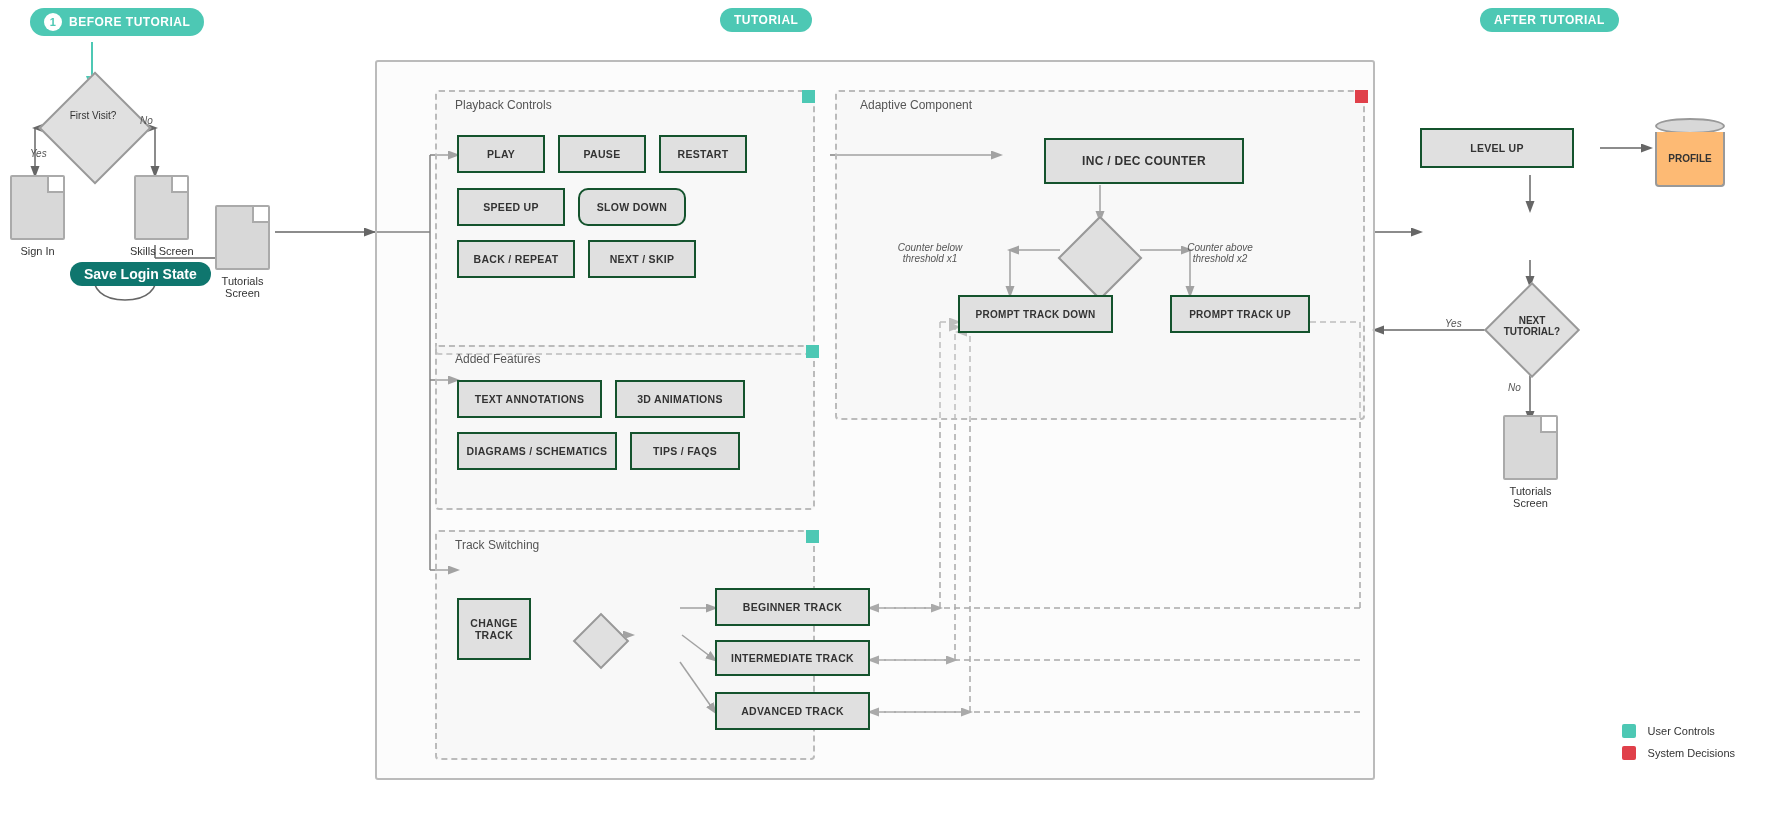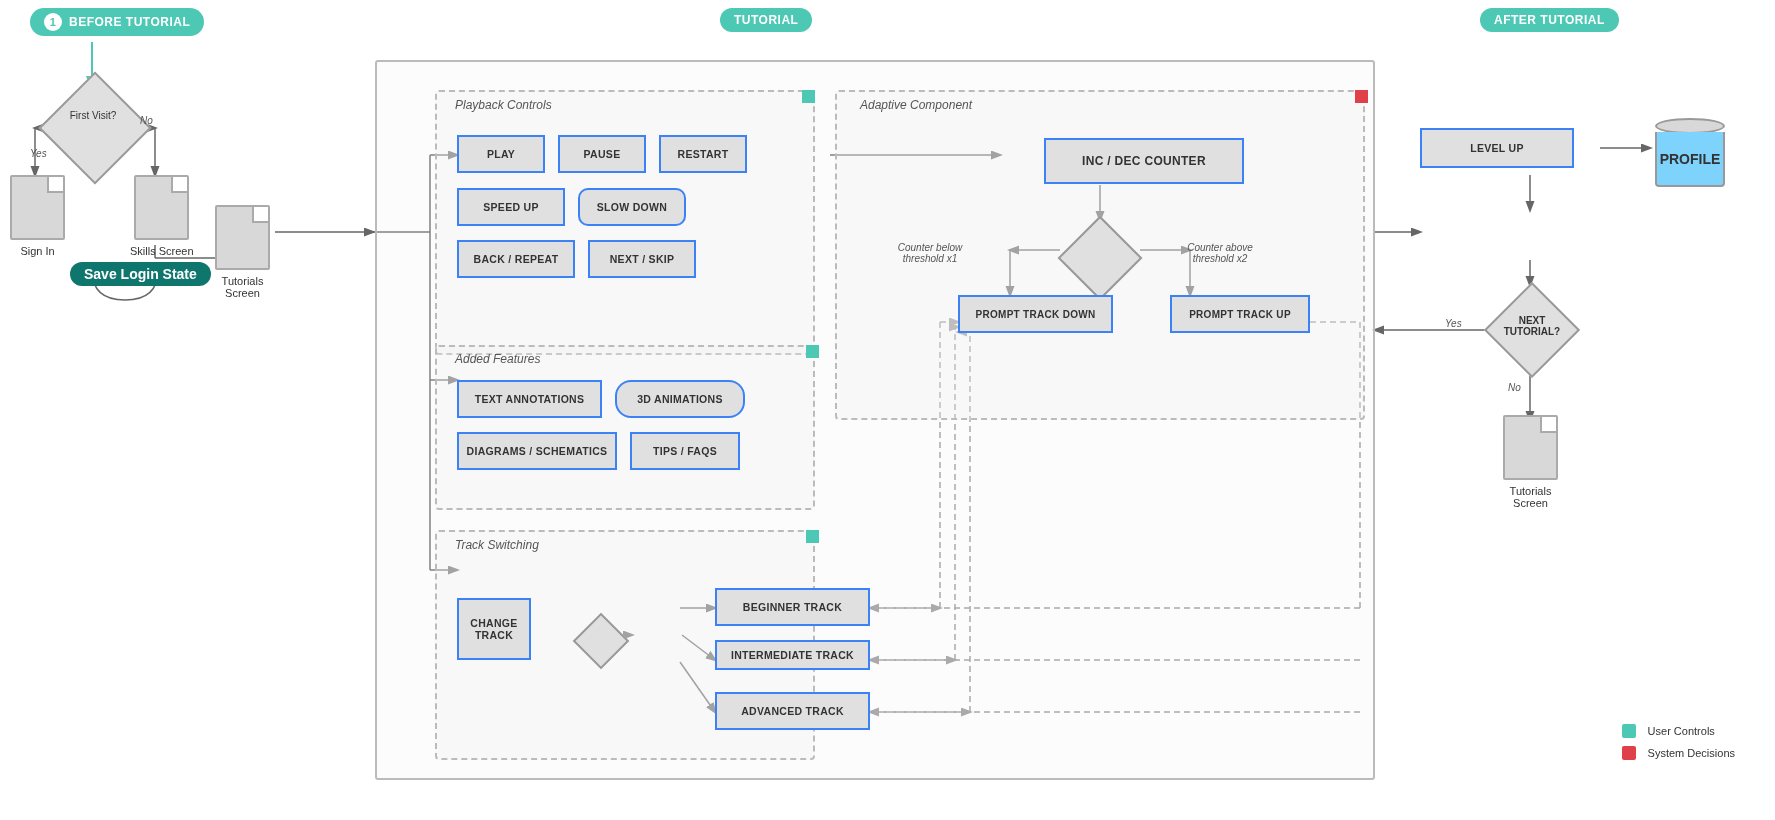--- a/index.html
+++ b/index.html
@@ -94,21 +94,21 @@
       position: absolute;
       text-align: center;
       font-size: 10px;
       color: #333;
     }
 
     
     .rect-btn {
       position: absolute;
       background: #e0e0e0;
-      border: 2px solid #3b82f6;
+      border: 2px solid #14532d;
       display: flex;
       align-items: center;
       justify-content: center;
       text-align: center;
       font-size: 10.5px;
       font-weight: bold;
       color: #333;
       letter-spacing: 0.3px;
     }
 
@@ -116,21 +116,20 @@
     .section-box {
       position: absolute;
       border: 2px dashed #bbb;
       border-radius: 4px;
       background: rgba(240,240,240,0.3);
     }
     .section-title {
       position: absolute;
       font-size: 12px;
       color: #555;
-      font-style: italic;
     }
 
     
     .arrows-svg {
       position: absolute;
       top: 0; left: 0;
       width: 1775px;
       height: 820px;
       pointer-events: none;
     }
@@ -161,30 +160,30 @@
     .cylinder {
       position: absolute;
       display: flex;
       flex-direction: column;
       align-items: center;
       justify-content: center;
     }
     .cylinder-body {
       width: 70px;
       height: 55px;
-      background: #7dd3fc;
+      background: #fdba74;
       border: 2px solid #999;
       border-top: none;
       border-bottom-left-radius: 4px;
       border-bottom-right-radius: 4px;
       position: relative;
       display: flex;
       align-items: center;
       justify-content: center;
-      font-size: 14px;
+      font-size: 10px;
       font-weight: bold;
       color: #333;
     }
     .cylinder-top {
       width: 70px;
       height: 16px;
       background: #d8d8d8;
       border: 2px solid #999;
       border-radius: 50%;
       margin-bottom: -2px;
@@ -357,41 +356,41 @@
 
   <div class="rect-btn" style="top:240px; left:588px; width:108px; height:38px;">NEXT / SKIP</div>
 
   <div class="section-box" style="top:345px; left:435px; width:380px; height:165px;"></div>
   <div class="section-title" style="top:352px; left:455px;">Added Features</div>
 
   <div style="position:absolute; top:345px; left:806px; width:13px; height:13px; background:#4dc8b4;"></div>
 
   <div class="rect-btn" style="top:380px; left:457px; width:145px; height:38px;">TEXT ANNOTATIONS</div>
 
-  <div class="rect-btn" style="top:380px; left:615px; width:130px; height:38px;border-radius:16px;">3D ANIMATIONS</div>
+  <div class="rect-btn" style="top:380px; left:615px; width:130px; height:38px;">3D ANIMATIONS</div>
 
   <div class="rect-btn" style="top:432px; left:457px; width:160px; height:38px;">DIAGRAMS / SCHEMATICS</div>
 
   <div class="rect-btn" style="top:432px; left:630px; width:110px; height:38px;">TIPS / FAQS</div>
 
   <div class="section-box" style="top:530px; left:435px; width:380px; height:230px;"></div>
   <div class="section-title" style="top:538px; left:455px;">Track Switching</div>
 
   <div style="position:absolute; top:530px; left:806px; width:13px; height:13px; background:#4dc8b4;"></div>
 
   <div class="rect-btn" style="top:598px; left:457px; width:74px; height:62px; white-space:pre-line;">CHANGE
 TRACK</div>
 
   <div style="position:absolute; top:615px; left:575px; width:52px; height:52px;">
     <div style="width:40px; height:40px; transform:rotate(45deg); background:#e0e0e0; border:2px solid #999; position:absolute; top:6px; left:6px;"></div>
   </div>
 
   <div class="rect-btn" style="top:588px; left:715px; width:155px; height:38px;">BEGINNER TRACK</div>
 
-  <div class="rect-btn" style="top:640px; left:715px; width:155px; height:30px;">INTERMEDIATE TRACK</div>
+  <div class="rect-btn" style="top:640px; left:715px; width:155px; height:36px;">INTERMEDIATE TRACK</div>
 
   <div class="rect-btn" style="top:692px; left:715px; width:155px; height:38px;">ADVANCED TRACK</div>
 
   <div class="section-box" style="top:90px; left:835px; width:530px; height:330px;"></div>
   <div class="section-title" style="top:98px; left:860px;">Adaptive Component</div>
 
   <div style="position:absolute; top:90px; left:1355px; width:13px; height:13px; background:#e0404a;"></div>
 
   <div class="rect-btn" style="top:138px; left:1000px; width:200px; height:46px; font-size:12px;margin-left:44px;">INC / DEC COUNTER</div>
 

